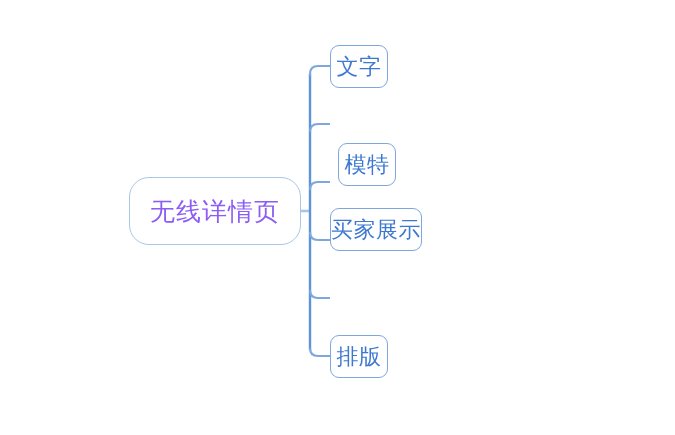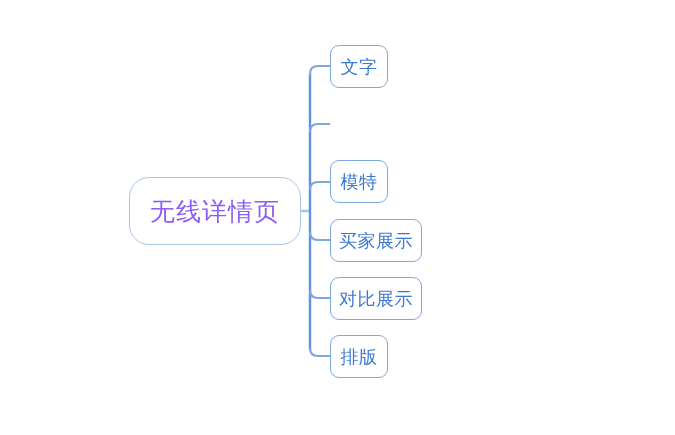--- a/index.html
+++ b/index.html
@@ -43,31 +43,31 @@
     border: 1.4px solid #a9c6e9;
     border-radius: 20px;
     color: #8b5cf6;
     font-size: 25px;
     letter-spacing: 1px;
   }
   .child-node {
     border: 1.4px solid #7ea8dd;
     border-radius: 9px;
     color: #3d78d0;
-    font-size: 18px;
+    font-size: 22px;
     letter-spacing: 0.5px;
     height: 43px;
     left: 330px;
   }
   .child-node.w2 { width: 58px; }
   .child-node.w4 { width: 92px; }
   .n0 { top: 45px; }
   .n1 { top: 103px; }
-  .n2 { top: 160px; }
-  .n3 { top: 219px; }
+  .n2 { top: 143px; margin-left: 8px; }
+  .n3 { top: 208px; }
   .n4 { top: 277px; }
   .n5 { top: 335px; text-align: center; }
 </style>
 </head>
 <body>
 
 <div id="canvas">
 
   <svg id="connectors" viewBox="0 0 675 435" xmlns="http://www.w3.org/2000/svg">
 
@@ -98,21 +98,18 @@
 
 
   <div class="node child-node w2 n2">
     <span>模特</span>
   </div>
 
   <div class="node child-node w4 n3">
     <span>买家展示</span>
   </div>
 
-  <div class="node child-node w4 n4">
-    <span>对比展示</span>
-  </div>
 
   <div class="node child-node w2 n5">
     <span>排版</span>
   </div>
 
 </div>
 
 </body></html>

